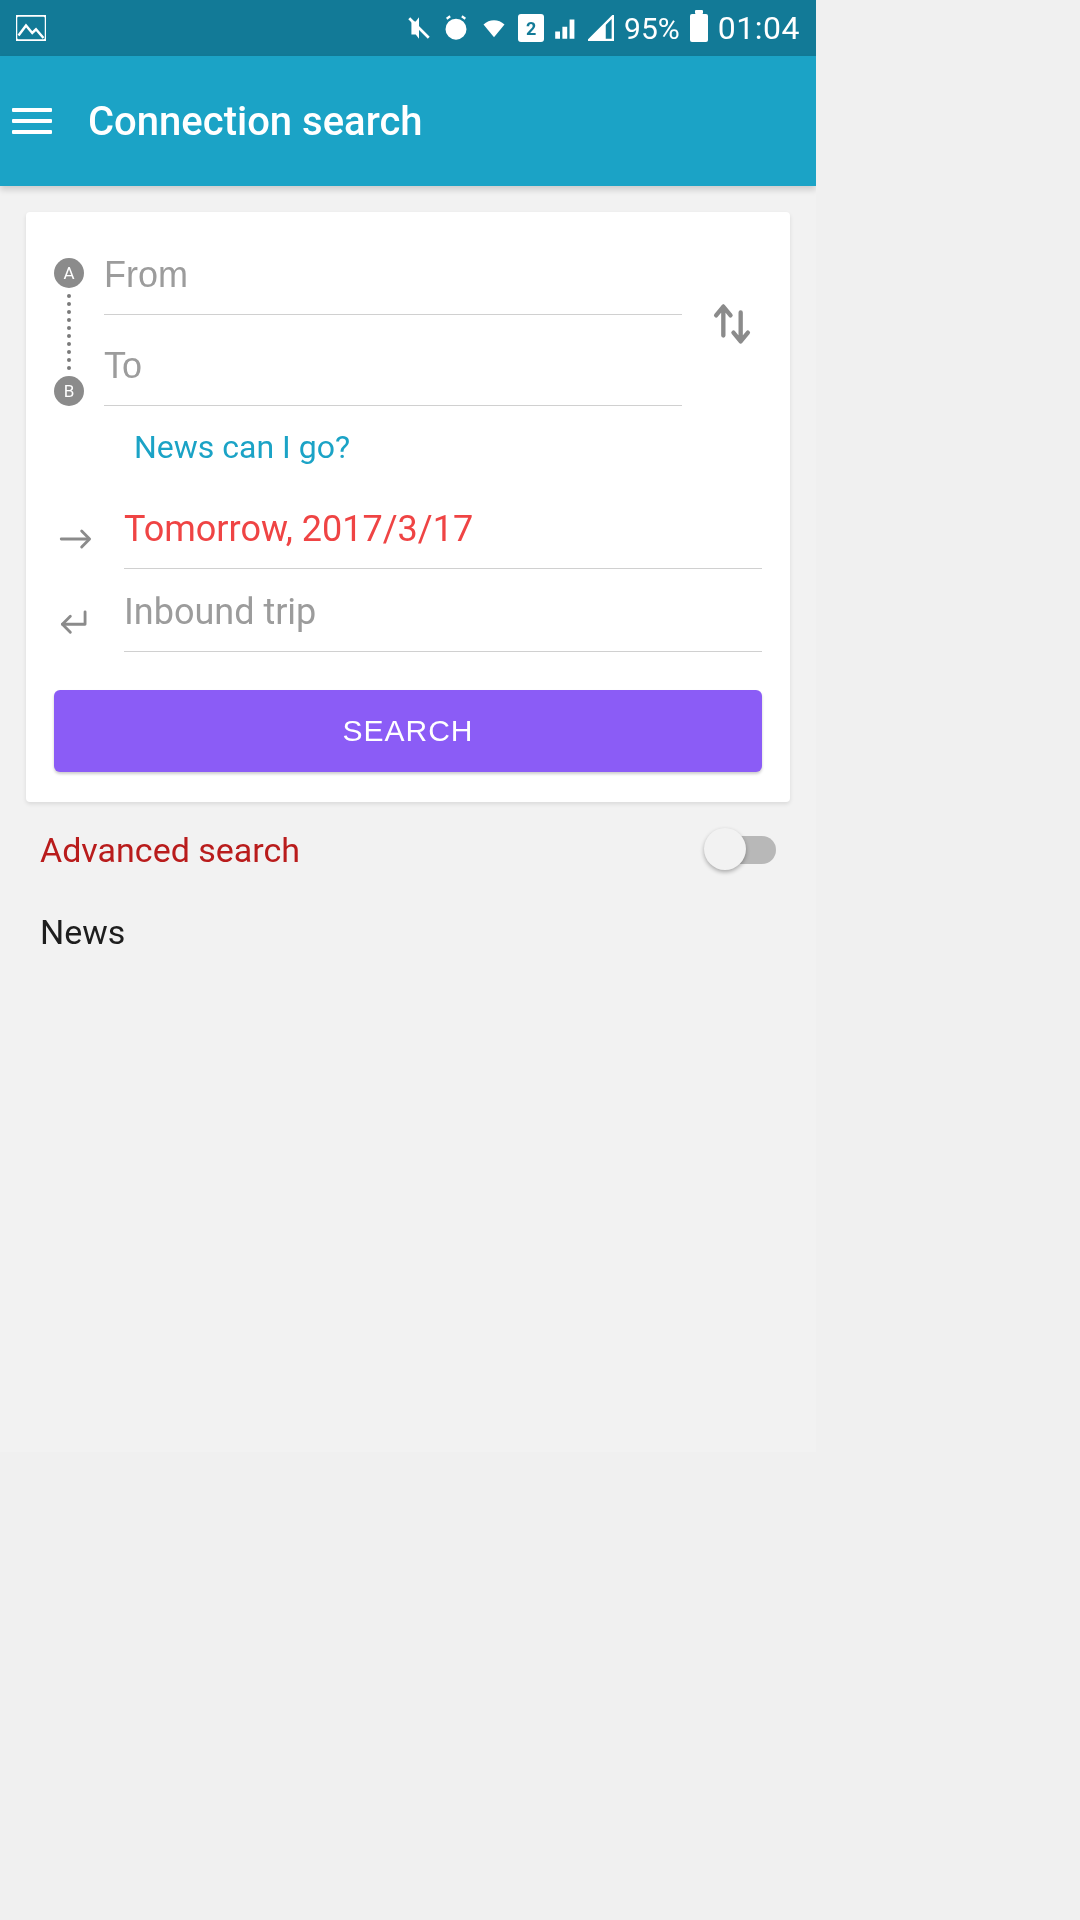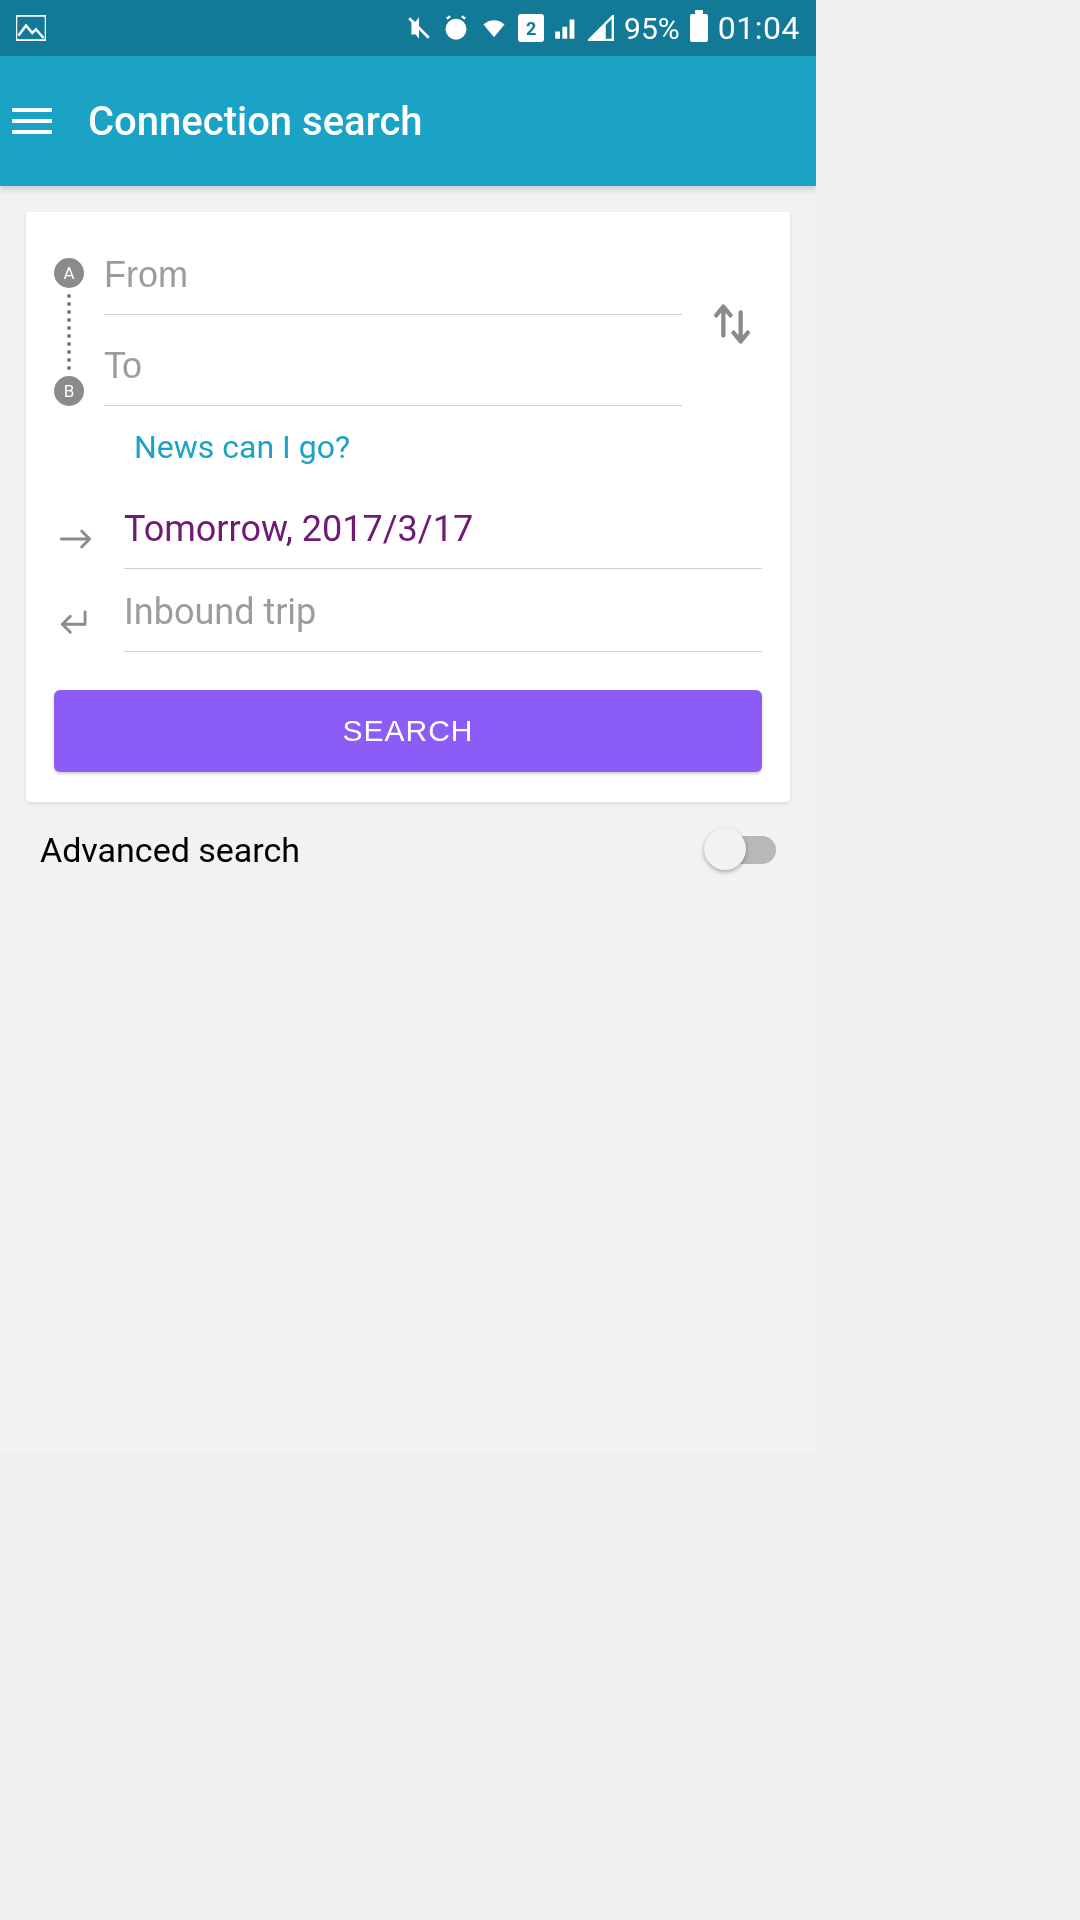--- a/index.html
+++ b/index.html
@@ -35,28 +35,28 @@
   .text-input { width: 100%; border: none; border-bottom: 1px solid #d0d0d0; font-size: 36px; color: #be185d; padding: 12px 0 18px 0; outline: none; background: transparent; }
   .text-input::placeholder { color: #9c9c9c; }
   .text-input + .text-input { margin-top: 18px; }
   .swap-col { width: 60px; display: flex; align-items: center; justify-content: center; color: #8b8b8b; }
 
   .where-link { color: #1ba3c6; font-size: 32px; padding: 22px 0 0 80px; display: block; }
 
   .date-rows { margin-top: 42px; display: flex; flex-direction: column; gap: 22px; }
   .date-row { display: flex; align-items: center; gap: 26px; }
   .date-icon { width: 44px; display: flex; justify-content: center; color: #8b8b8b; }
-  .date-field { flex: 1; border: none; border-bottom: 1px solid #d0d0d0; font-size: 36px; color: #701a75; padding: 0 0 18px 0; outline: none; background: transparent; }
+  .date-field { flex: 1; border: none; border-bottom: 1px solid #d0d0d0; font-size: 36px; color: #ef4444; padding: 0 0 18px 0; outline: none; background: transparent; }
   .date-field.placeholder { color: #9c9c9c; }
 
   .search-btn { margin-top: 38px; width: 100%; background: #8b5cf6; color: #fff; border: none; height: 82px; font-size: 30px; font-weight: 500; letter-spacing: 1px; border-radius: 6px; cursor: pointer; box-shadow: 0 2px 3px rgba(0,0,0,0.2); }
 
   
   .below-row { display: flex; align-items: center; justify-content: space-between; padding: 0 14px; }
-  .below-label { font-size: 34px; color: #000000; }
+  .below-label { font-size: 34px; color: #b91c1c; }
   .toggle { width: 70px; height: 28px; background: #b8b8b8; border-radius: 14px; position: relative; cursor: pointer; }
   .toggle-knob { position: absolute; left: -2px; top: -8px; width: 42px; height: 42px; background: #f2f2f2; border-radius: 50%; box-shadow: 0 2px 4px rgba(0,0,0,0.3); }
 
   .news-label { font-size: 34px; color: #1e1e1e; padding: 14px 14px 0 14px; }
 </style>
 </head>
 <body>
 
 <div class="screen">
   <div class="status-bar">
@@ -160,14 +160,15 @@
       <button class="search-btn">SEARCH</button>
     </div>
 
     <div class="below-row">
       <div class="below-label">Advanced search</div>
       <div class="toggle">
         <div class="toggle-knob"></div>
       </div>
     </div>
 
+    <div class="news-label">News</div>
   </div>
 </div>
 
 </body></html>

